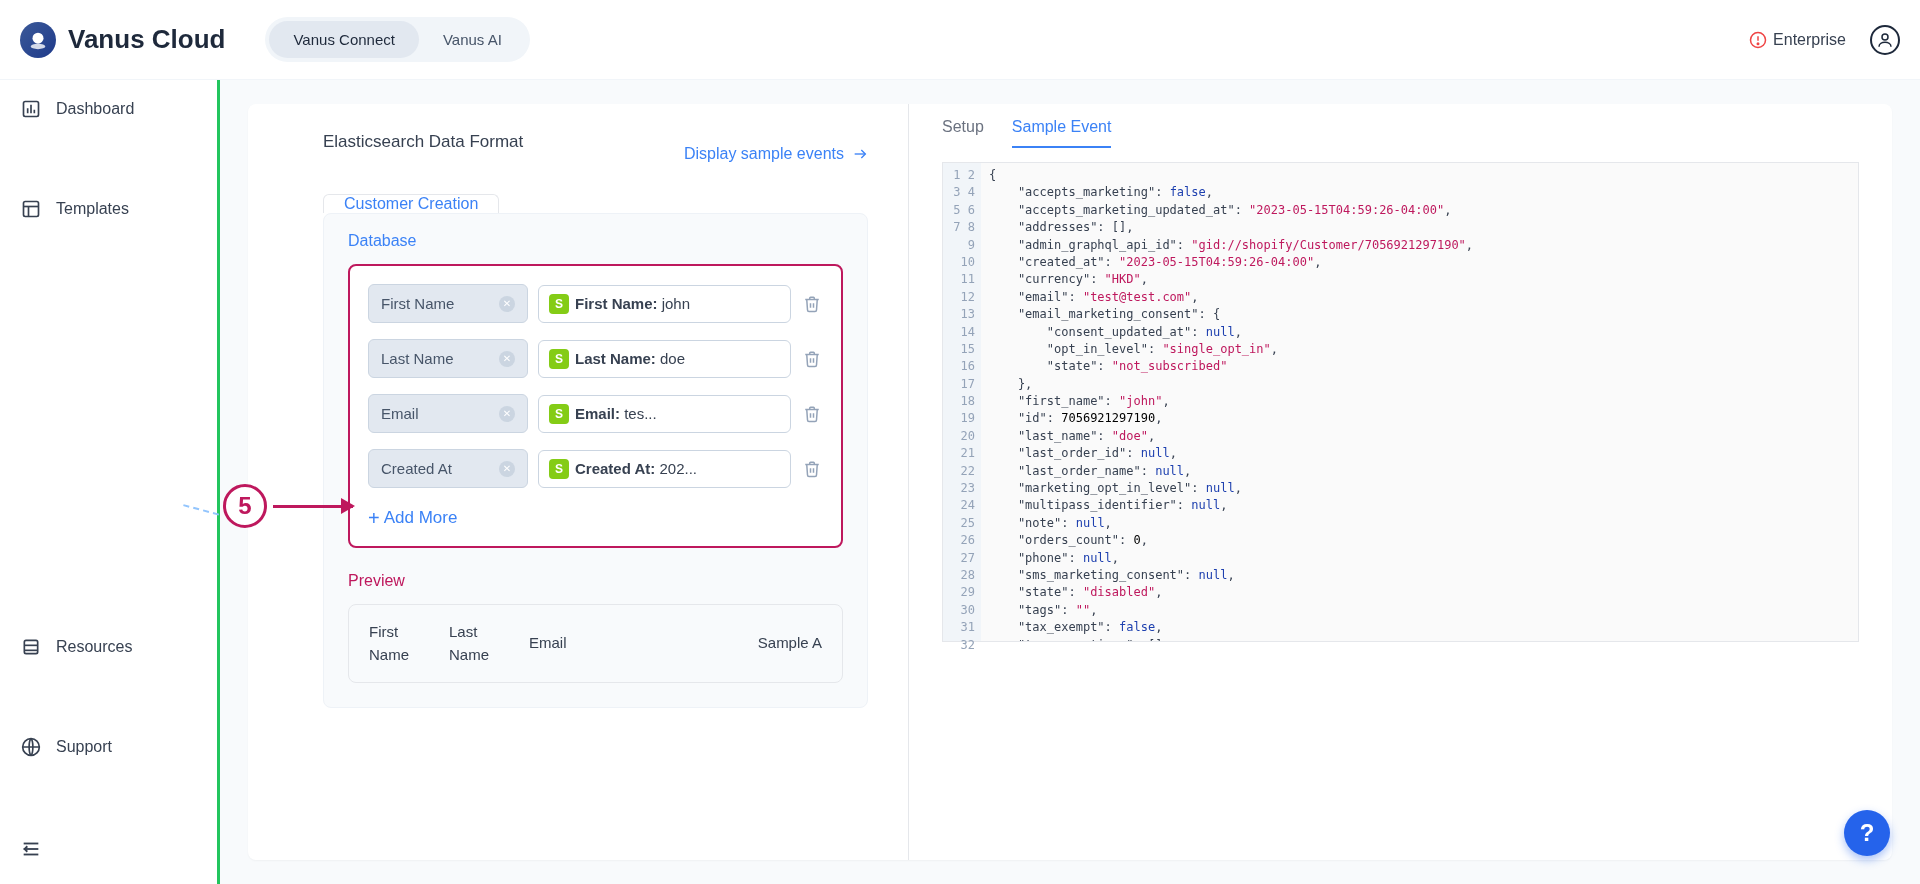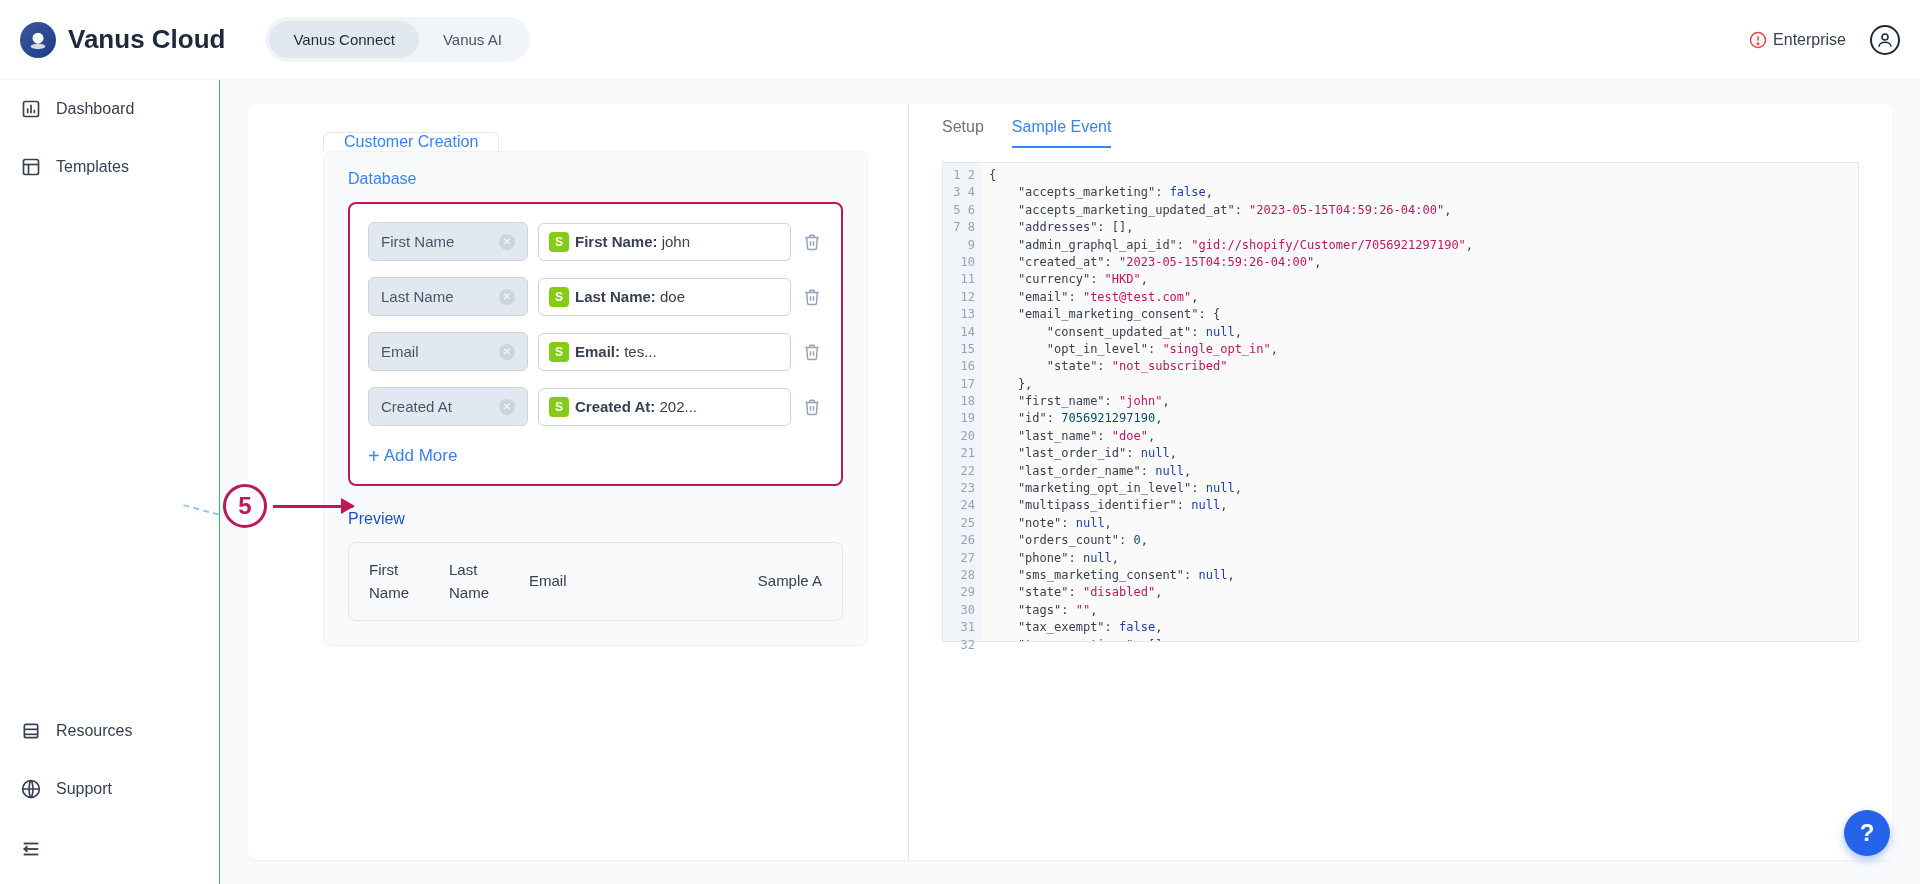--- a/index.html
+++ b/index.html
@@ -12,21 +12,21 @@
 .logo-text { font-size: 26px; font-weight: 700; color: #1e293b; }
 .pill-nav { display: flex; gap: 0; margin-left: 40px; background: #f1f5f9; border-radius: 24px; padding: 4px; }
 .pill { padding: 10px 24px; border-radius: 22px; font-size: 15px; color: #475569; cursor: pointer; }
 .pill.active { background: #e2e8f0; color: #1e293b; }
 .header-right { margin-left: auto; display: flex; align-items: center; gap: 24px; }
 .enterprise { display: flex; align-items: center; gap: 6px; color: #374151; font-size: 16px; }
 .enterprise svg { color:#ef4444; }
 .avatar { width: 30px; height: 30px; border: 2px solid #1e293b; border-radius: 50%; display:flex;align-items:center;justify-content:center; }
 
 
-.sidebar { position: absolute; left:0; top:80px; bottom:0; width: 220px; background:#fff; border-right:1px solid #22c55e; display:flex; flex-direction:column; }
+.sidebar { position: absolute; left:0; top:80px; bottom:0; width: 220px; background:#fff; border-right:3px solid #22c55e; display:flex; flex-direction:column;gap:42px; }
 .nav-item { display:flex; align-items:center; gap:14px; padding: 18px 20px; font-size:16px; color:#374151; cursor:pointer; }
 .nav-item.active { background:#2563eb; color:#fff; font-weight:600; }
 .nav-spacer { flex:1; }
 .nav-icon { width:22px; height:22px; display:flex; align-items:center; justify-content:center; }
 .collapse { padding:20px; }
 
 
 .main { position:absolute; left:220px; top:80px; right:0; bottom:0; background:#f8fafc; padding: 24px 28px; overflow:hidden; }
 .card { background:#fff; border-radius:8px; box-shadow:0 1px 2px rgba(0,0,0,0.04); display:flex; height:100%; }
 .left-col { width:660px; padding:28px 40px 0 75px; position:relative; }
@@ -40,36 +40,36 @@
 .panel-label { color:#3b82f6; font-size:16px; font-weight:500; margin-bottom:14px; }
 .fields-box { border:2px solid #be185d; border-radius:8px; padding:18px; background:#fff; }
 .field-row { display:flex; align-items:center; gap:10px; margin-bottom:16px; }
 .field-input { flex:0 0 160px; background:#e2e8f0; border:1px solid #cbd5e1; border-radius:6px; padding:10px 12px; font-size:15px; color:#475569; display:flex; justify-content:space-between; align-items:center; }
 .field-clear { width:16px;height:16px;border-radius:50%;background:#cbd5e1;display:flex;align-items:center;justify-content:center;color:#fff;font-size:10px;cursor:pointer; }
 .field-value { flex:1; border:1px solid #cbd5e1; border-radius:6px; padding:8px 10px; font-size:15px; color:#374151; display:flex; align-items:center; gap:6px; background:#fff; }
 .shopify-tag { width:20px;height:20px;background:#84cc16;border-radius:4px;display:flex;align-items:center;justify-content:center;color:#fff;font-size:12px;font-weight:bold; }
 .trash { width:22px;color:#94a3b8;cursor:pointer;display:flex;align-items:center;justify-content:center; }
 .add-more { color:#3b82f6; font-size:17px; font-weight:500; display:flex;align-items:center;gap:4px;cursor:pointer; padding-top:4px; }
 
-.preview-label { color:#1d4ed8; font-size:16px; font-weight:500; margin-top:24px; margin-bottom:14px; }
+.preview-label { color:#be185d; font-size:16px; font-weight:500; margin-top:24px; margin-bottom:14px; }
 .preview-table { border:1px solid #e5e7eb; border-radius:8px; padding:16px 20px; display:flex; gap:40px; }
 .pcol { font-size:15px; color:#374151; line-height:1.5; }
 
 
 .right-col { flex:1; border-left:1px solid #e5e7eb; padding:14px 33px 0; }
 .rtabs { display:flex; gap:28px; margin-bottom:14px; }
 .rtab { font-size:16px; color:#6b7280; padding-bottom:10px; cursor:pointer; }
 .rtab.active { color:#3b82f6; border-bottom:2px solid #3b82f6; font-weight:500; }
 
 .code-wrap { display:flex; background:#fafafa; border:1px solid #e5e7eb; font-family: Consolas, Monaco, monospace; font-size:12px; height:480px; }
 .gutter { background:#f1f5f9; color:#94a3b8; text-align:right; padding:4px 6px; line-height:1.45; user-select:none; width:38px; }
 .code { padding:4px 8px; line-height:1.45; white-space:pre; color:#374151; overflow:auto; }
 .tk-str { color:#be185d; }
 .tk-bool { color:#1e40af; }
-.tk-num { color:#0c4a6e; }
+.tk-num { color:#000000; }
 
 
 .step-badge { position:absolute; left:-25px; top:380px; display:flex; align-items:center; z-index:5; }
 .step-circle { width:44px;height:44px;border:3px solid #be185d;border-radius:50%;display:flex;align-items:center;justify-content:center;color:#be185d;font-size:24px;font-weight:700;background:#fff; }
 .step-arrow { width:80px;height:3px;background:#be185d;margin-left:6px;position:relative; }
 .step-arrow::after { content:'';position:absolute;right:-2px;top:-7px;border-left:14px solid #be185d;border-top:8px solid transparent;border-bottom:8px solid transparent; }
 
 
 .help-btn { position:fixed; right:30px; bottom:28px; width:46px;height:46px;border-radius:50%;background:#2563eb;color:#fff;display:flex;align-items:center;justify-content:center;font-size:24px;font-weight:bold;cursor:pointer;box-shadow:0 4px 10px rgba(37,99,235,0.4); }
 
@@ -168,20 +168,30 @@
 
 <div class="main">
   <div class="card">
 
     <div class="left-col">
       <div class="step-badge">
         <div class="step-circle">5</div>
         <div class="step-arrow"></div>
       </div>
 
+      <div class="row1">
+        <div class="section-title">Elasticsearch Data Format</div>
+        <div class="sample-link">
+          <span>Display sample events</span>
+          <svg width="16" height="16" viewBox="0 0 24 24" fill="none" stroke="currentColor" stroke-width="2">
+              <line x1="4" y1="12" x2="20" y2="12"></line>
+              <polyline points="14,6 20,12 14,18"></polyline>
+            </svg>
+        </div>
+      </div>
 
       <div class="tab">Customer Creation</div>
 
       <div class="form-panel">
         <div class="panel-label">Database</div>
         <div class="fields-box" id="fields-box">
 
           <div class="field-row">
     <div class="field-input">
       <span>First Name</span>

